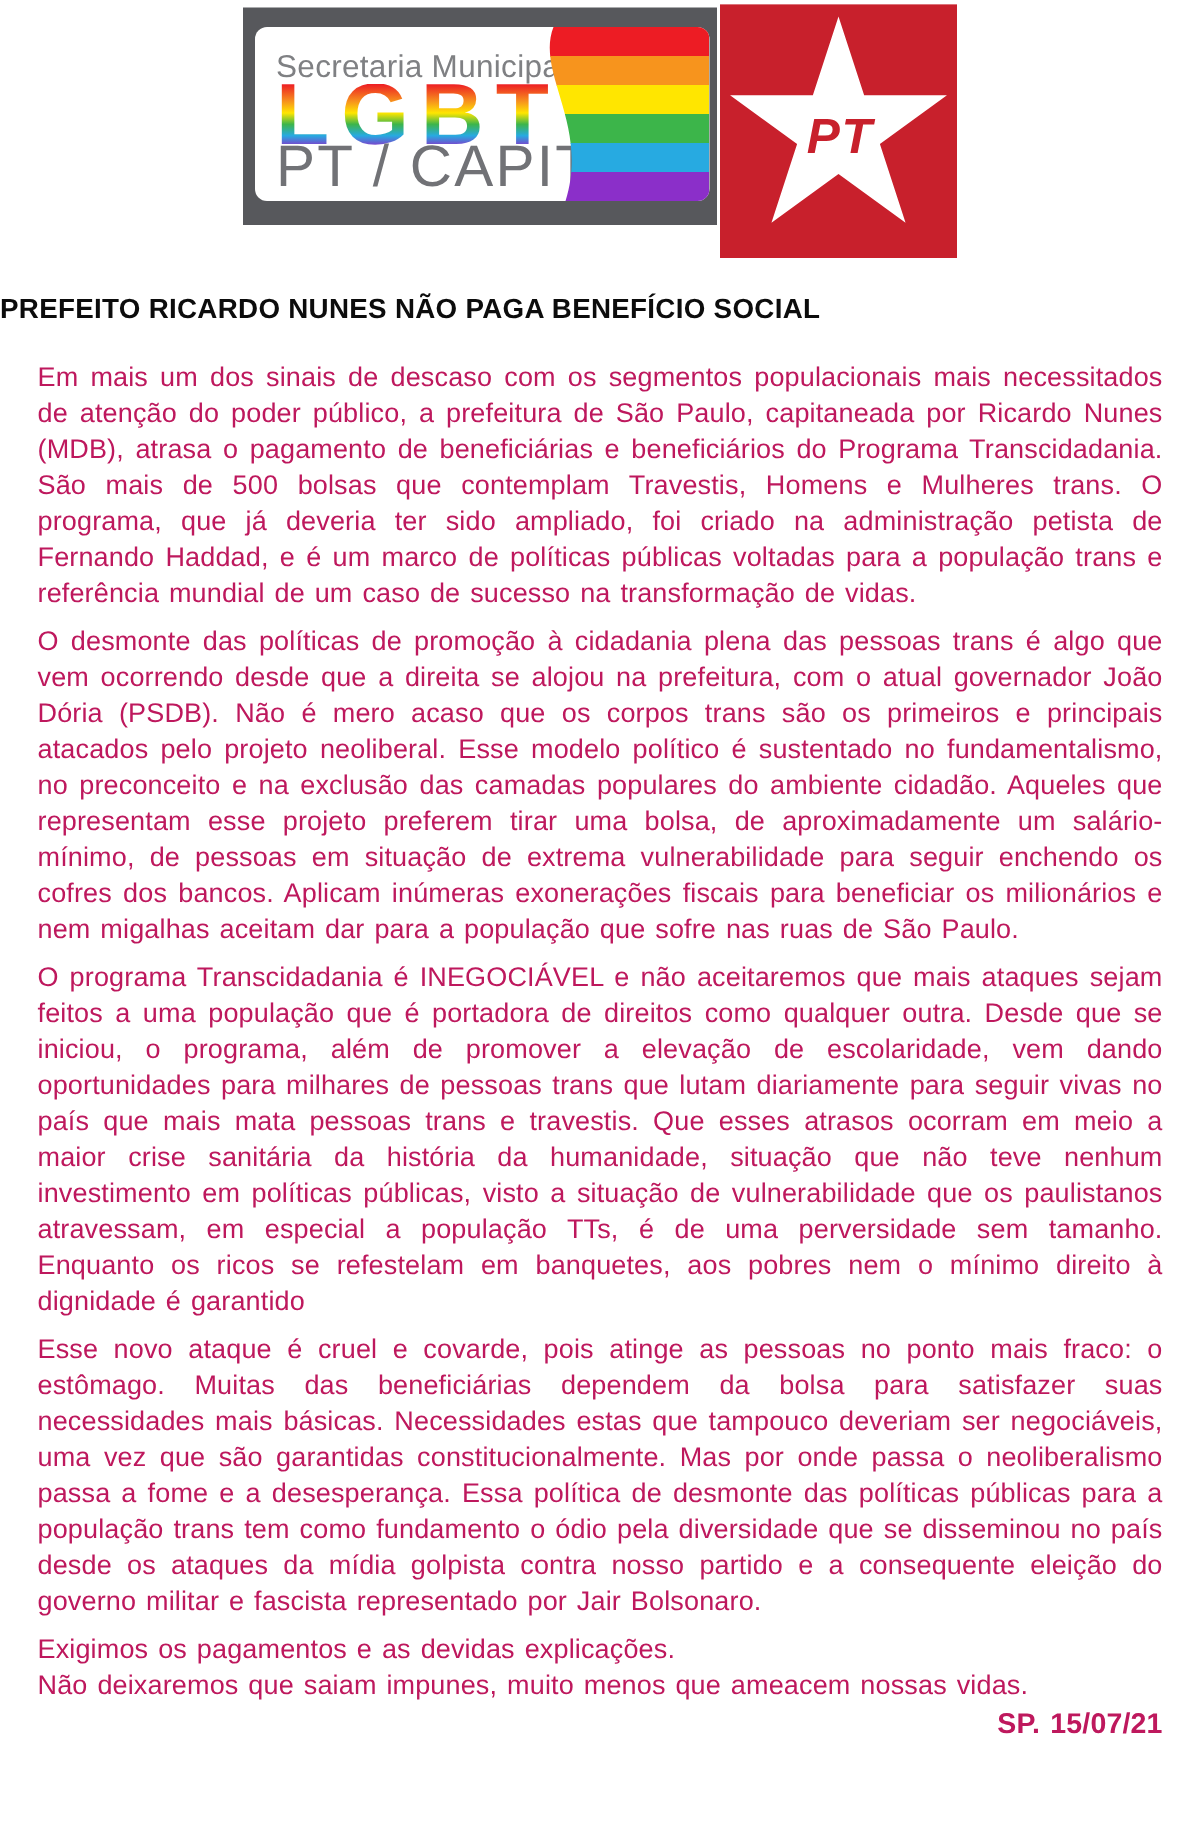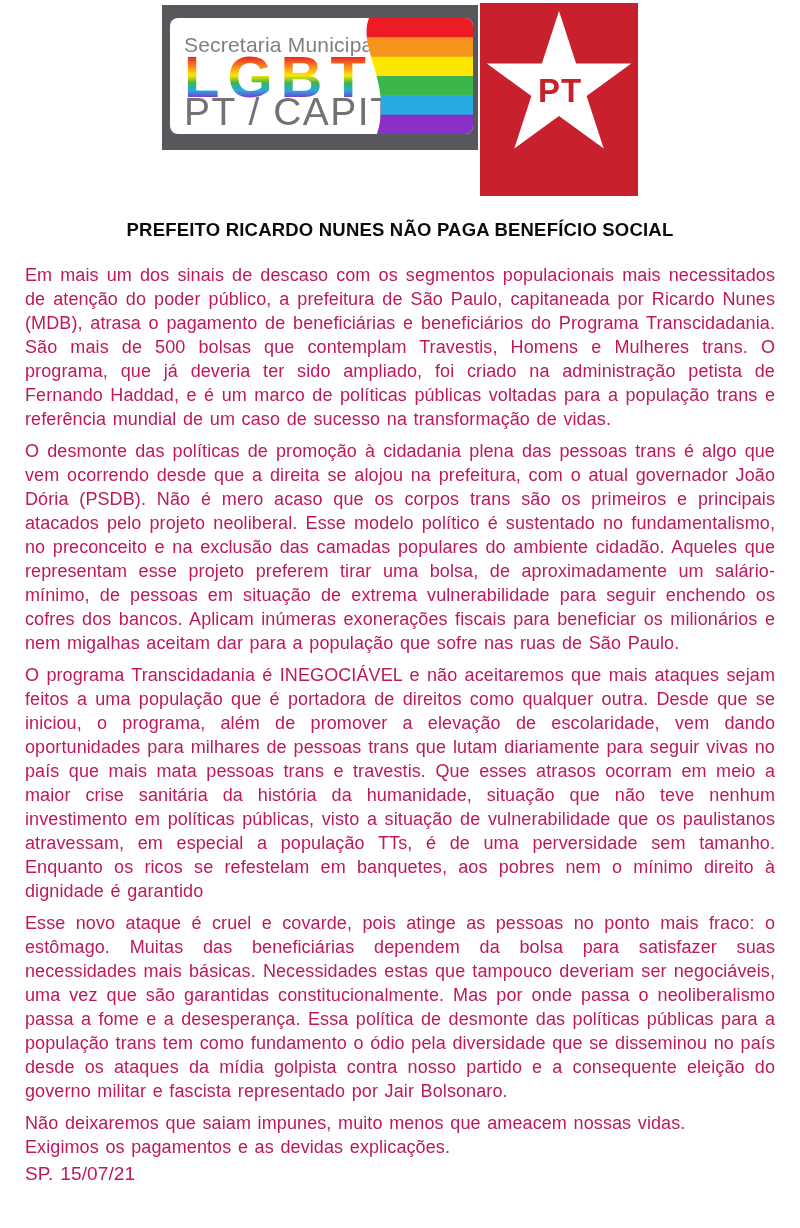--- a/index.html
+++ b/index.html
@@ -59,36 +59,37 @@
     color: #717276;
     letter-spacing: 1.5px;
   }
   .flag {
     position: absolute;
     right: 0; top: 0;
     height: 100%;
   }
   .pt-logo {
     width: 158px;
-    height: 193px;
+    height: 169px;
     background: #c8202c;
     position: relative;
+    font-style: italic;
   }
   .pt-logo svg { display: block; width: 158px; height: 155px; }
   .pt-star-label {
     font-family: "Liberation Sans", sans-serif;
     font-weight: bold;
     font-size: 33px;
     letter-spacing: 1px;
   }
 
   
   .doc-title {
     margin: 23px 0 0;
-    text-align: center;
+    text-align: left;
     font-size: 18.5px;
     font-weight: bold;
     letter-spacing: 0.2px;
     color: #0c0c0c;
   }
   .content {
     margin: 22px 25px 0;
     font-size: 18px;
     line-height: 24px;
     letter-spacing: 0.1px;
@@ -96,21 +97,23 @@
     color: #be185d;
   }
   .content p.para {
     text-align: justify;
     margin: 0 0 8px;
   }
   .content p.closing { margin: 0; }
   .content p.slogan { margin: 16px 0 0; }
   .content p.dateline {
     margin: 3px 0 0;
+    text-align: right;
     font-size: 19px;
+    font-weight: bold;
   }
 </style>
 </head>
 <body>
 
 <div class="page">
 
   <header class="logos">
 
     <div class="lgbt-logo">
@@ -147,19 +150,19 @@
   </header>
 
   <h1 class="doc-title">PREFEITO RICARDO NUNES NÃO PAGA BENEFÍCIO SOCIAL</h1>
 
   <main class="content">
     <p class="para">Em mais um dos sinais de descaso com os segmentos populacionais mais necessitados de atenção do poder público, a prefeitura de São Paulo, capitaneada por Ricardo Nunes (MDB), atrasa o pagamento de beneficiárias e beneficiários do Programa Transcidadania. São mais de 500 bolsas que contemplam Travestis, Homens e Mulheres trans. O programa, que já deveria ter sido ampliado, foi criado na administração petista de Fernando Haddad, e é um marco de políticas públicas voltadas para a população trans e referência mundial de um caso de sucesso na transformação de vidas.</p>
     <p class="para">O desmonte das políticas de promoção à cidadania plena das pessoas trans é algo que vem ocorrendo desde que a direita se alojou na prefeitura, com o atual governador João Dória (PSDB). Não é mero acaso que os corpos trans são os primeiros e principais atacados pelo projeto neoliberal. Esse modelo político é sustentado no fundamentalismo, no preconceito e na exclusão das camadas populares do ambiente cidadão. Aqueles que representam esse projeto preferem tirar uma bolsa, de aproximadamente um salário-mínimo, de pessoas em situação de extrema vulnerabilidade para seguir enchendo os cofres dos bancos. Aplicam inúmeras exonerações fiscais para beneficiar os milionários e nem migalhas aceitam dar para a população que sofre nas ruas de São Paulo.</p>
     <p class="para">O programa Transcidadania é INEGOCIÁVEL e não aceitaremos que mais ataques sejam feitos a uma população que é portadora de direitos como qualquer outra. Desde que se iniciou, o programa, além de promover a elevação de escolaridade, vem dando oportunidades para milhares de pessoas trans que lutam diariamente para seguir vivas no país que mais mata pessoas trans e travestis. Que esses atrasos ocorram em meio a maior crise sanitária da história da humanidade, situação que não teve nenhum investimento em políticas públicas, visto a situação de vulnerabilidade que os paulistanos atravessam, em especial a população TTs, é de uma perversidade sem tamanho. Enquanto os ricos se refestelam em banquetes, aos pobres nem o mínimo direito à dignidade é garantido</p>
     <p class="para">Esse novo ataque é cruel e covarde, pois atinge as pessoas no ponto mais fraco: o estômago. Muitas das beneficiárias dependem da bolsa para satisfazer suas necessidades mais básicas. Necessidades estas que tampouco deveriam ser negociáveis, uma vez que são garantidas constitucionalmente. Mas por onde passa o neoliberalismo passa a fome e a desesperança. Essa política de desmonte das políticas públicas para a população trans tem como fundamento o ódio pela diversidade que se disseminou no país desde os ataques da mídia golpista contra nosso partido e a consequente eleição do governo militar e fascista representado por Jair Bolsonaro.</p>
 
+    <p class="closing">Exigimos os pagamentos e as devidas explicações.</p>
     <p class="closing">Não deixaremos que saiam impunes, muito menos que ameacem nossas vidas.</p>
-    <p class="closing">Exigimos os pagamentos e as devidas explicações.</p>
 
     <p class="dateline">SP. 15/07/21</p>
   </main>
 
 </div>
 
 </body></html>

